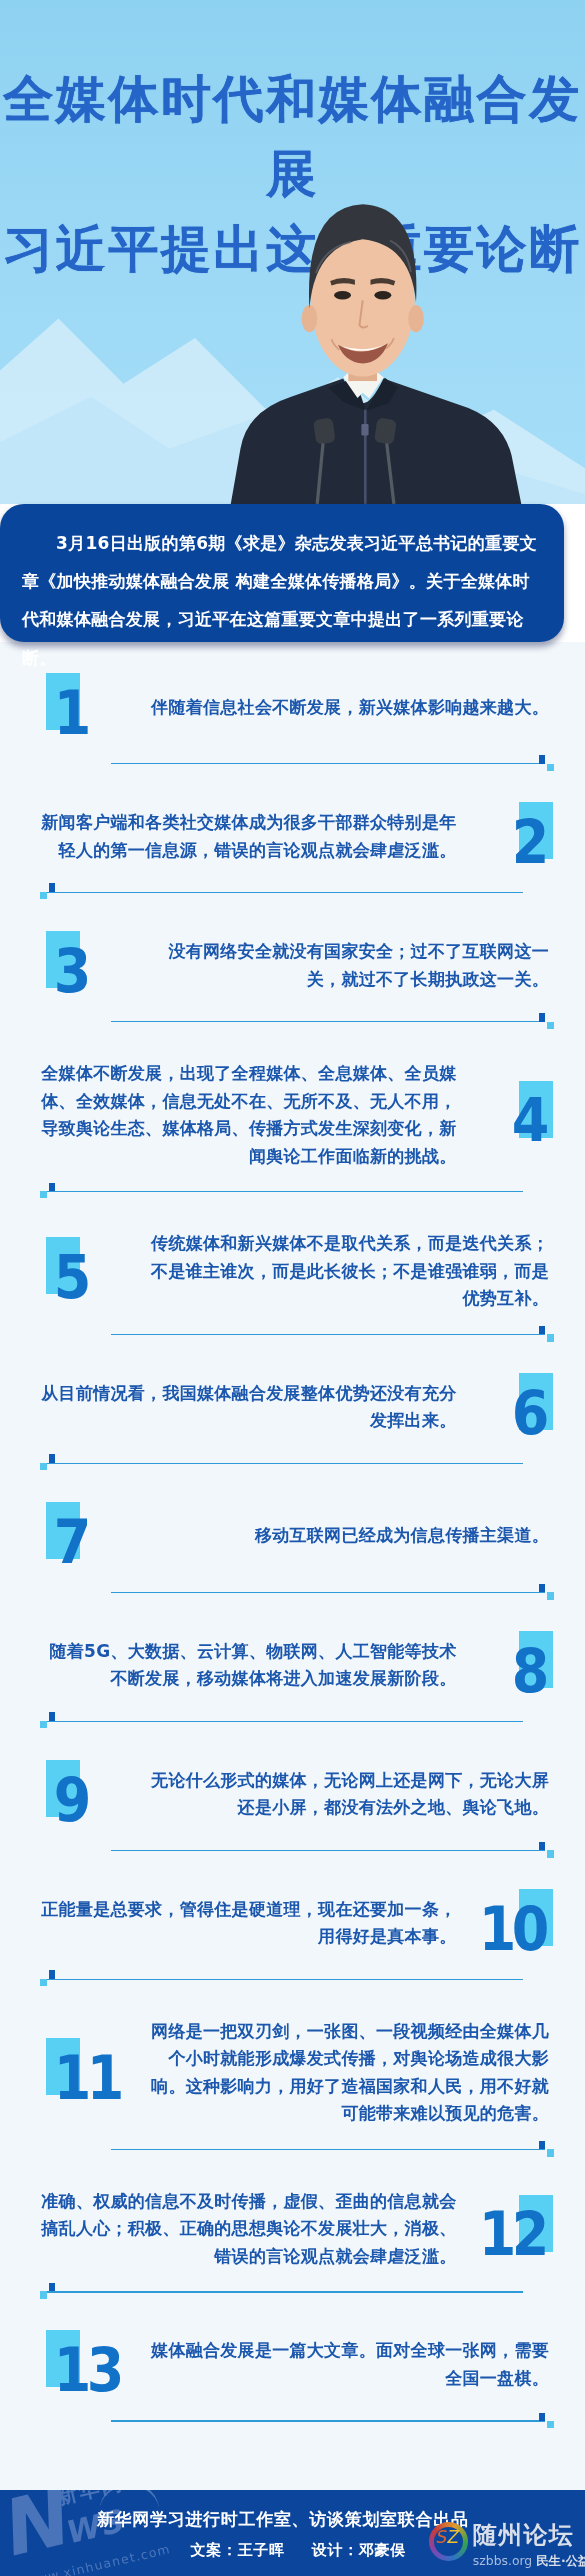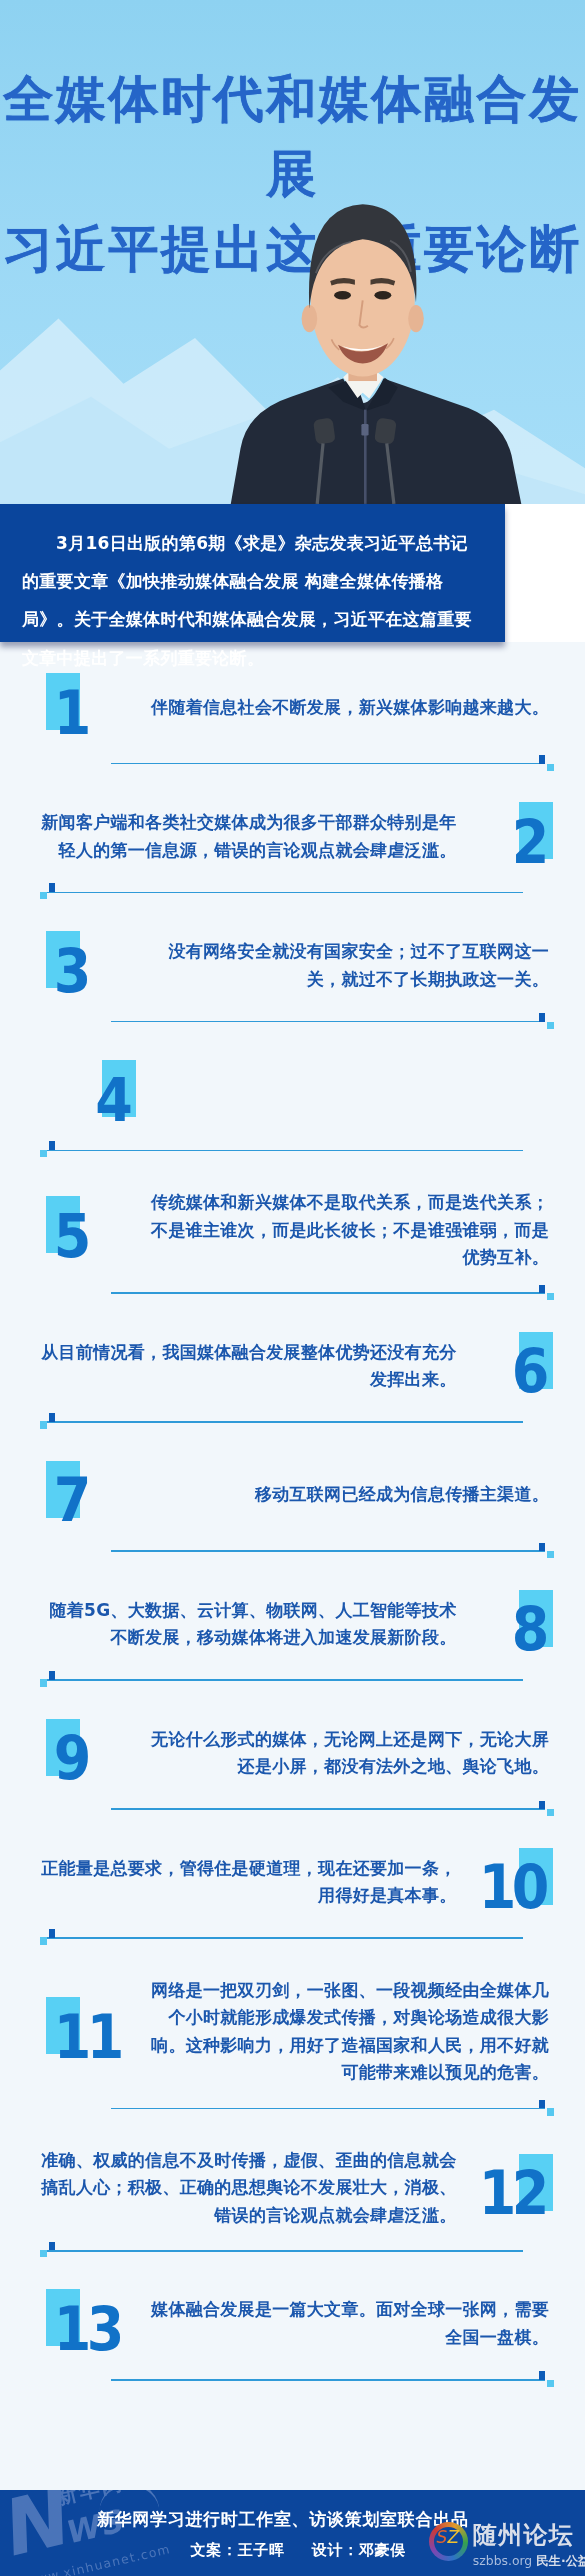--- a/index.html
+++ b/index.html
@@ -10,22 +10,22 @@
   
   .hero { position:relative; width:585px; height:504px;
           background:linear-gradient(180deg,#8ed2f1 0%,#9bd8f5 45%,#a6def8 100%); overflow:hidden; }
   .mountains { position:absolute; left:0; bottom:0; width:585px; height:257px; }
   .hero-title { position:absolute; top:62px; left:0; width:100%; text-align:center;
                 color:#2565c8; font-weight:900; font-size:50px; line-height:1.5;
                 letter-spacing:2.6px; text-shadow:0 0 0.7px #2565c8; }
   .portrait { position:absolute; left:195px; top:195px; width:377px; height:309px; }
 
   
-  .intro { position:relative; width:505px; height:138px; background:#0a459c;
-           padding:19.5px 22px 0 22px; box-shadow:0 4.6px 5.9px rgba(20,30,80,0.40); z-index:2; }
+  .intro { position:relative; width:564px; height:138px; background:#0a459c;
+           padding:19.5px 22px 0 22px; box-shadow:0 4.6px 5.9px rgba(20,30,80,0.40); z-index:2;border-radius:24px; }
   .intro p { color:#ffffff; font-size:17px; font-weight:bold; line-height:2.26;
              text-indent:2em; letter-spacing:0.3px; }
 
   
   .card { position:relative; width:585px; height:1848px; background:#f2f7fb; padding-top:31px; overflow:hidden; }
   .item { margin-bottom:34px; }
   .item .row { display:flex; align-items:center; }
   .item.left  .row { padding-left:46px;  padding-right:36px; }
   .item.right .row { padding-left:40px;  padding-right:32.5px; }
   .badge { position:relative; width:78px; height:69px; flex:none; }
@@ -185,20 +185,21 @@
         <span class="d2"></span>
       </div>
     </div>
 
     <div class="item right">
       <div class="row">
         <div class="badge">
           <span class="sq"></span>
           <span class="num">4</span>
         </div>
+        <div class="txt">全媒体不断发展，出现了全程媒体、全息媒体、全员媒体、全效媒体，信息无处不在、无所不及、无人不用，导致舆论生态、媒体格局、传播方式发生深刻变化，新闻舆论工作面临新的挑战。</div>
       </div>
       <div class="sep">
         <span class="line"></span>
         <span class="d1"></span>
         <span class="d2"></span>
       </div>
     </div>
 
     <div class="item left">
       <div class="row">

